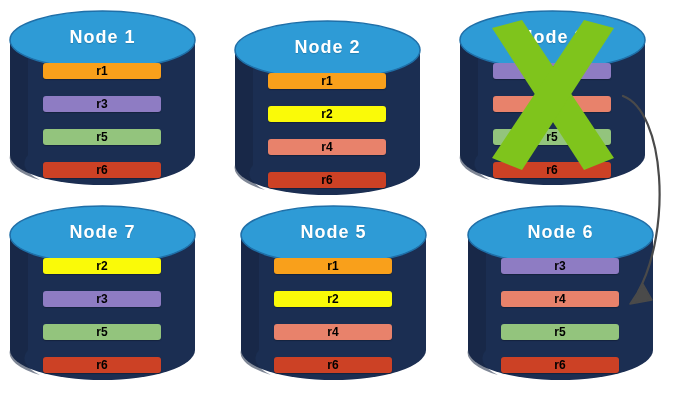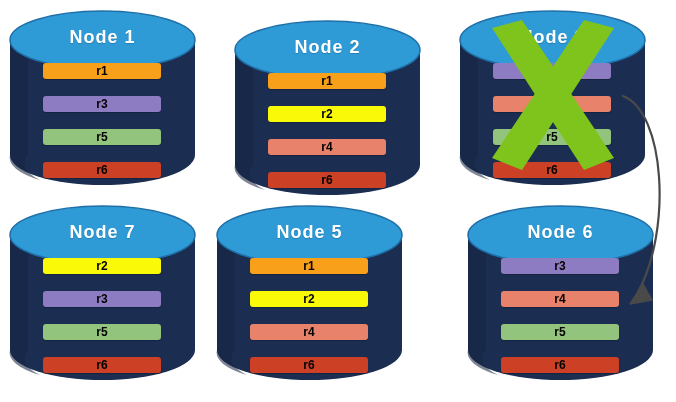--- a/index.html
+++ b/index.html
@@ -157,21 +157,21 @@
     </svg>
     <div class="node-title">Node 7</div>
     <div class="bars">
       <div class="bar" style="background: rgb(250, 250, 8);">r2</div>
       <div class="bar" style="background: rgb(142, 124, 195);">r3</div>
       <div class="bar" style="background: rgb(147, 196, 125);">r5</div>
       <div class="bar" style="background: rgb(204, 65, 37);">r6</div>
     </div>
   </div>
 
-  <div class="node" style="left:217px; top:205px;padding-left:25px;">
+  <div class="node" style="left:241px; top:205px;padding-left:25px;">
     <svg class="node-svg" viewBox="0 0 185 175">
       <path d="M0,30 L0,145 A92.5,30 0 0,0 185,145 L185,30 Z" fill="#1B2E52"></path>
       <path d="M0,30 L0,145 A92.5,30 0 0,0 30,170 A92.5,30 0 0,1 18,145 L18,37 Z" fill="#16253F" opacity="0.55"></path>
       <ellipse cx="92.5" cy="30" rx="92.5" ry="29" fill="#2E9BD6" stroke="#1F6FA8" stroke-width="1.5"></ellipse>
     </svg>
     <div class="node-title">Node 5</div>
     <div class="bars">
       <div class="bar" style="background: rgb(249, 160, 27);">r1</div>
       <div class="bar" style="background: rgb(250, 250, 8);">r2</div>
       <div class="bar" style="background: rgb(232, 130, 107);">r4</div>

